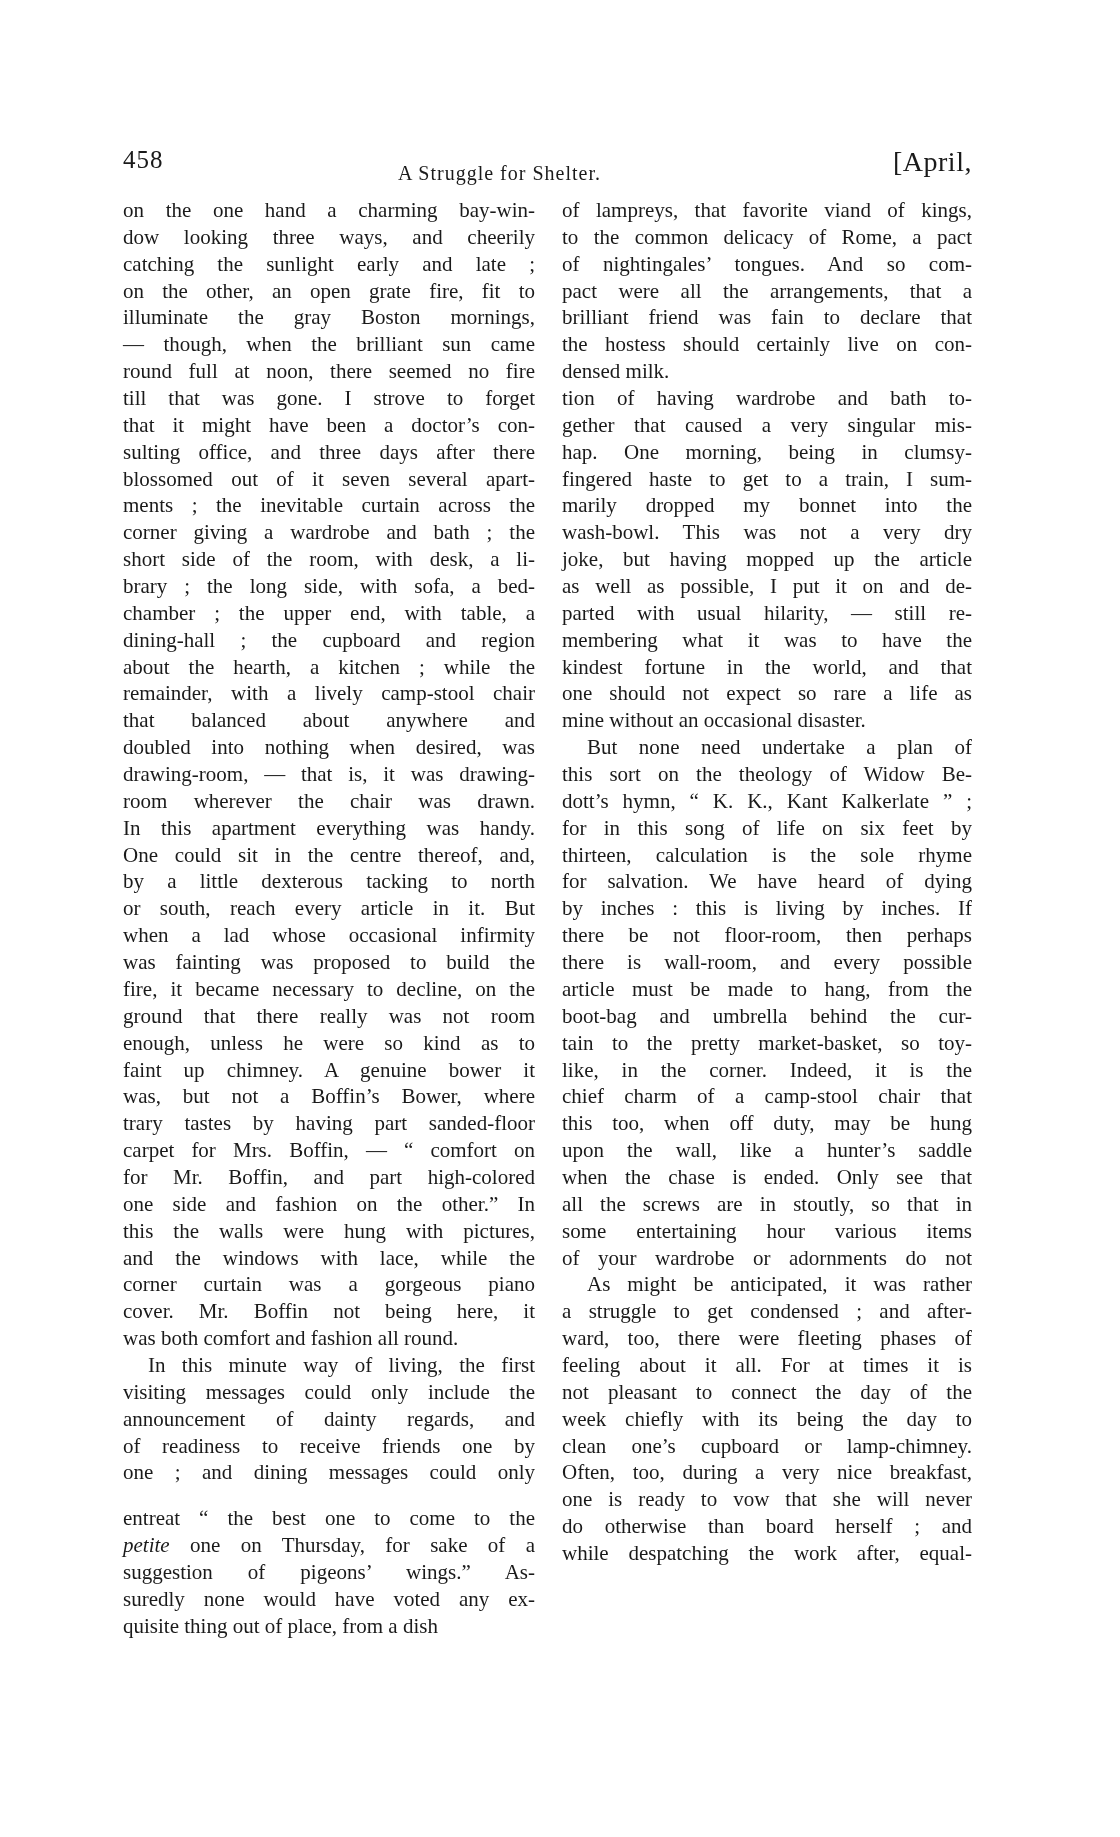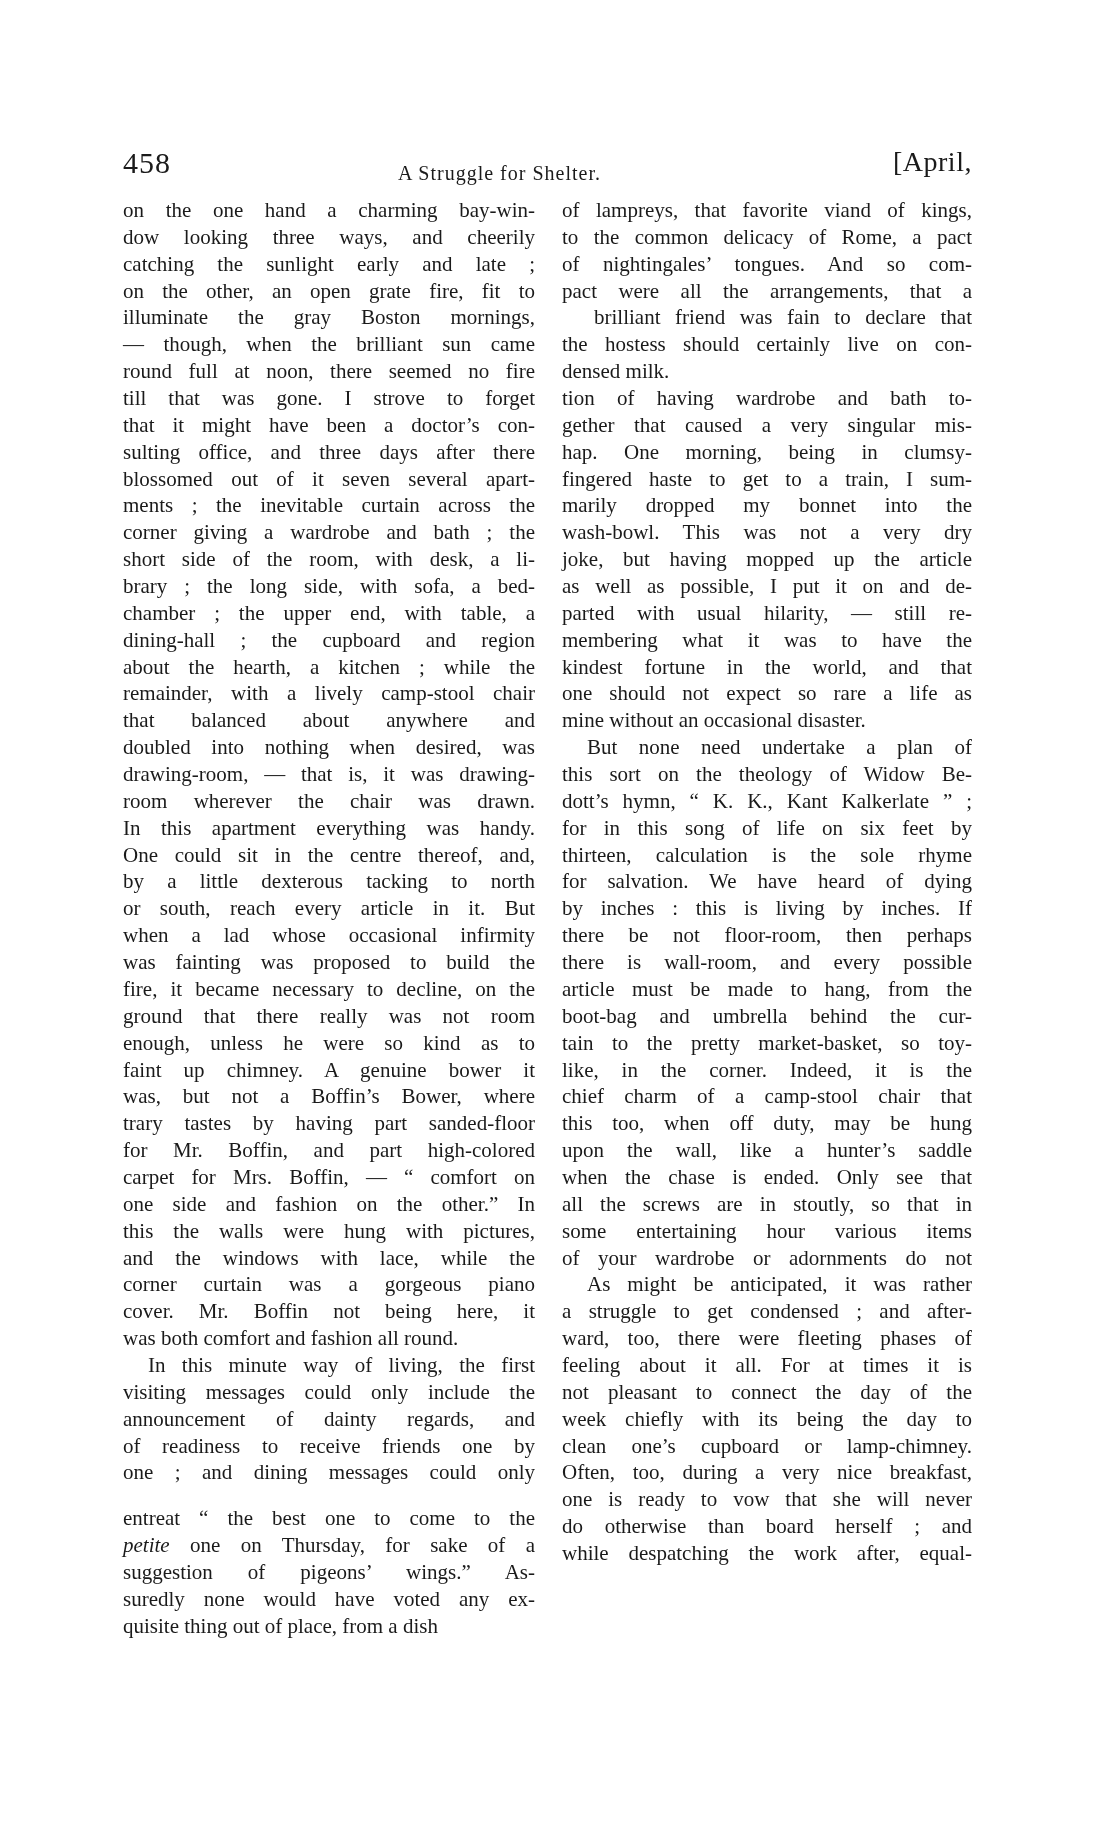--- a/index.html
+++ b/index.html
@@ -1,20 +1,20 @@
 <!DOCTYPE html>
 <html><head>
 <meta charset="utf-8">
 <style>
   html, body { margin: 0; padding: 0; background: #ffffff; }
   body { width: 1120px; height: 1837px; position: relative; overflow: hidden;
          font-family: "Liberation Serif", "DejaVu Serif", serif; color: #1a1a1a; }
   .page { position: absolute; left: 0; top: 0; width: 1120px; height: 1837px; background: #fff; }
   .running-head { position: absolute; top: 146px; left: 0; width: 1120px; height: 34px; }
-  .page-number { position: absolute; left: 123px; top: 0; font-size: 30px; letter-spacing: 1px; }
+  .page-number { position: absolute; left: 123px; top: 0; font-size: 25px; letter-spacing: 1px; }
   .running-title { position: absolute; left: 398px; top: 16px; font-size: 20px; letter-spacing: 1px; }
   .running-date { position: absolute; left: 893px; top: 0; font-size: 28px; letter-spacing: 0.5px; }
   .column { position: absolute; top: 197px; }
   .col-left { left: 123px; width: 412px; }
   .col-right { left: 562px; width: 410px; }
   .line { display: block; height: 27.85px; line-height: 27.85px; font-size: 21px;
           text-align: justify; text-align-last: justify; white-space: nowrap; overflow: visible; }
   .line.last { text-align-last: left; }
   .line.indent { padding-left: 25px; }
   .line .it { font-style: italic; }
@@ -59,22 +59,22 @@
       <span class="line" style="height: 26.8704px; line-height: 26.8704px;">by a little dexterous tacking to north</span>
       <span class="line" style="height: 26.8704px; line-height: 26.8704px;">or south, reach every article in it.  But</span>
       <span class="line" style="height: 26.8704px; line-height: 26.8704px;">when a lad whose occasional infirmity</span>
       <span class="line" style="height: 26.8704px; line-height: 26.8704px;">was fainting was proposed to build the</span>
       <span class="line" style="height: 26.8704px; line-height: 26.8704px;">fire, it became necessary to decline, on the</span>
       <span class="line" style="height: 26.8704px; line-height: 26.8704px;">ground that there really was not room</span>
       <span class="line" style="height: 26.8704px; line-height: 26.8704px;">enough, unless he were so kind as to</span>
       <span class="line" style="height: 26.8704px; line-height: 26.8704px;">faint up chimney.  A genuine bower it</span>
       <span class="line" style="height: 26.8704px; line-height: 26.8704px;">was, but not a Boffin’s Bower, where</span>
       <span class="line" style="height: 26.8704px; line-height: 26.8704px;">trary tastes by having part sanded-floor</span>
+      <span class="line" style="height: 26.8704px; line-height: 26.8704px;">carpet for Mrs. Boffin, — “ comfort on</span>
       <span class="line" style="height: 26.8704px; line-height: 26.8704px;">for Mr. Boffin, and part high-colored</span>
-      <span class="line" style="height: 26.8704px; line-height: 26.8704px;">carpet for Mrs. Boffin, — “ comfort on</span>
       <span class="line" style="height: 26.8704px; line-height: 26.8704px;">one side and fashion on the other.”  In</span>
       <span class="line" style="height: 26.8704px; line-height: 26.8704px;">this the walls were hung with pictures,</span>
       <span class="line" style="height: 26.8704px; line-height: 26.8704px;">and the windows with lace, while the</span>
       <span class="line" style="height: 26.8704px; line-height: 26.8704px;">corner curtain was a gorgeous piano</span>
       <span class="line" style="height: 26.8704px; line-height: 26.8704px;">cover.  Mr. Boffin not being here, it</span>
       <span class="line last" style="height: 26.8704px; line-height: 26.8704px;">was both comfort and fashion all round.</span>
       <span class="line indent" style="height: 26.8704px; line-height: 26.8704px;">In this minute way of living, the first</span>
       <span class="line" style="height: 26.8704px; line-height: 26.8704px;">visiting messages could only include the</span>
       <span class="line" style="height: 26.8704px; line-height: 26.8704px;">announcement of dainty regards, and</span>
       <span class="line" style="height: 26.8704px; line-height: 26.8704px;">of readiness to receive friends one by</span>
@@ -83,21 +83,21 @@
       <span class="line" style="height: 26.8704px; line-height: 26.8704px;"><span class="it">petite</span> <span>one on Thursday, for sake of a</span></span>
       <span class="line" style="height: 26.8704px; line-height: 26.8704px;">suggestion of pigeons’ wings.”  As-</span>
       <span class="line" style="height: 26.8704px; line-height: 26.8704px;">suredly none would have voted any ex-</span>
       <span class="line last" style="height: 26.8704px; line-height: 26.8704px;">quisite thing out of place, from a dish</span>
     </div>
   <div class="column col-right" id="col-right">
       <span class="line" style="height: 26.8704px; line-height: 26.8704px;">of lampreys, that favorite viand of kings,</span>
       <span class="line" style="height: 26.8704px; line-height: 26.8704px;">to the common delicacy of Rome, a pact</span>
       <span class="line" style="height: 26.8704px; line-height: 26.8704px;">of nightingales’ tongues.  And so com-</span>
       <span class="line" style="height: 26.8704px; line-height: 26.8704px;">pact were all the arrangements, that a</span>
-      <span class="line" style="height: 26.8704px; line-height: 26.8704px; margin-left: 32px;">brilliant friend was fain to declare that</span>
+      <span class="line" style="height: 26.8704px; line-height: 26.8704px;">brilliant friend was fain to declare that</span>
       <span class="line" style="height: 26.8704px; line-height: 26.8704px;">the hostess should certainly live on con-</span>
       <span class="line last" style="height: 26.8704px; line-height: 26.8704px;">densed milk.</span>
       <span class="line" style="height: 26.8704px; line-height: 26.8704px;">tion of having wardrobe and bath to-</span>
       <span class="line" style="height: 26.8704px; line-height: 26.8704px;">gether that caused a very singular mis-</span>
       <span class="line" style="height: 26.8704px; line-height: 26.8704px;">hap.  One morning, being in clumsy-</span>
       <span class="line" style="height: 26.8704px; line-height: 26.8704px;">fingered haste to get to a train, I sum-</span>
       <span class="line" style="height: 26.8704px; line-height: 26.8704px;">marily dropped my bonnet into the</span>
       <span class="line" style="height: 26.8704px; line-height: 26.8704px;">wash-bowl.  This was not a very dry</span>
       <span class="line" style="height: 26.8704px; line-height: 26.8704px;">joke, but having mopped up the article</span>
       <span class="line" style="height: 26.8704px; line-height: 26.8704px;">as well as possible, I put it on and de-</span>

